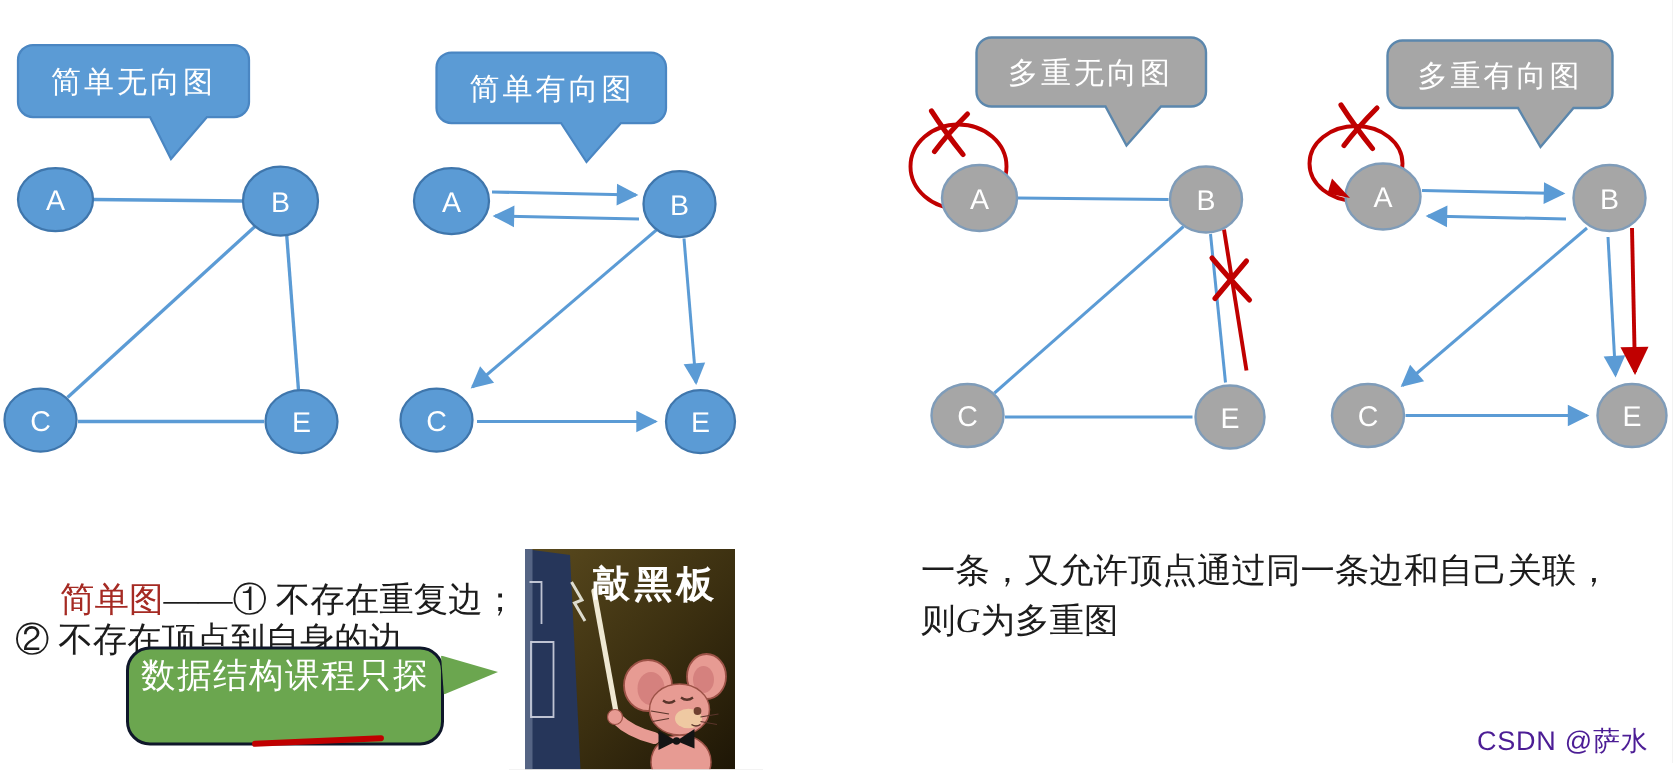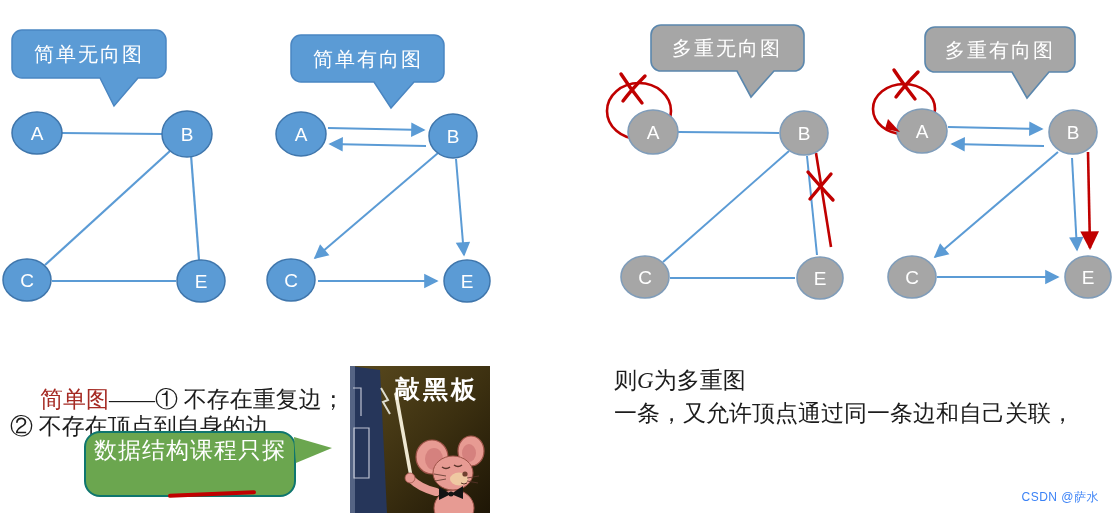--- a/index.html
+++ b/index.html
@@ -11,36 +11,36 @@
   .figure-svg { position:absolute; left:0; top:0; }
   .node-label { font-family:"Liberation Sans", sans-serif; font-size:19px; fill:#ffffff; text-anchor:middle; }
   .callout-label { font-family:"Liberation Serif", serif; font-size:20px; fill:#ffffff; text-anchor:middle; letter-spacing:2px; }
   .para { position:absolute; font-family:"Liberation Serif", serif; color:#1c1c1c; font-size:23px; line-height:27px; }
   .para.right { line-height:33px; }
   .term-red { color:#A52A23; }
   .g-var { font-family:"Liberation Serif", serif; font-style:italic; }
   .indent1 { padding-left:30px; }
   .green-bubble {
     position:absolute; left:84px; top:431px; width:212px; height:66px;
-    background:#6BA64F; border:2px solid #0f766e; border-radius:16px;
+    background:#6BA64F; border:2px solid #0f172a; border-radius:16px;
     color:#ffffff; font-family:"Liberation Serif", serif; font-size:23px;
     line-height:29px; text-align:center; padding-top:3px; letter-spacing:1px;
   }
   .green-tail {
     position:absolute; left:294px; top:437px; width:38px; height:26px;
     background:#6BA64F; clip-path:polygon(0 0, 100% 42%, 5% 100%);
   }
   .red-underline {
     position:absolute; left:82px; top:59px; width:88px; height:4px;
     background:#C00000; border-radius:3px; transform:rotate(-2.5deg);
   }
   .meme-box { position:absolute; left:350px; top:366px; width:140px; height:104px; }
   .meme-caption { font-family:"Liberation Serif", serif; font-size:25px; font-weight:bold; fill:#ffffff; text-anchor:middle; letter-spacing:3px; }
   .watermark {
-    position:absolute; right:16px; bottom:7px; font-size:12px; color:#3b82f6;
+    position:absolute; right:16px; bottom:7px; font-size:18px; color:#4c1d95;
     font-family:"Liberation Sans", sans-serif; letter-spacing:0.5px;text-align:right;
   }
 </style>
 </head>
 <body>
 
 <div class="page">
 
   <svg class="figure-svg" width="1115" height="360" viewBox="0 0 1115 360">
     <defs>
@@ -217,18 +217,18 @@
         </g>
         <path d="M111,117 q3,2 6,0" stroke="#5A352B" stroke-width="1" fill="none"></path>
         <polygon points="89,121 101,128 89,134" fill="#141414"></polygon>
         <polygon points="113,120 101,128 113,133" fill="#141414"></polygon>
         <circle cx="101" cy="128" r="2.5" fill="#141414"></circle>
       </g>
     </svg>
   </div>
 
   <div class="para right" style="left:614px; top:364px; width:485px;">
+    <div>一条，又允许顶点通过同一条边和自己关联，</div>
     <div><span>则</span><span class="g-var">G</span><span>为多重图</span></div>
-    <div>一条，又允许顶点通过同一条边和自己关联，</div>
   </div>
 
   <div class="watermark">CSDN @萨水</div>
 </div>
 
 </body></html>

